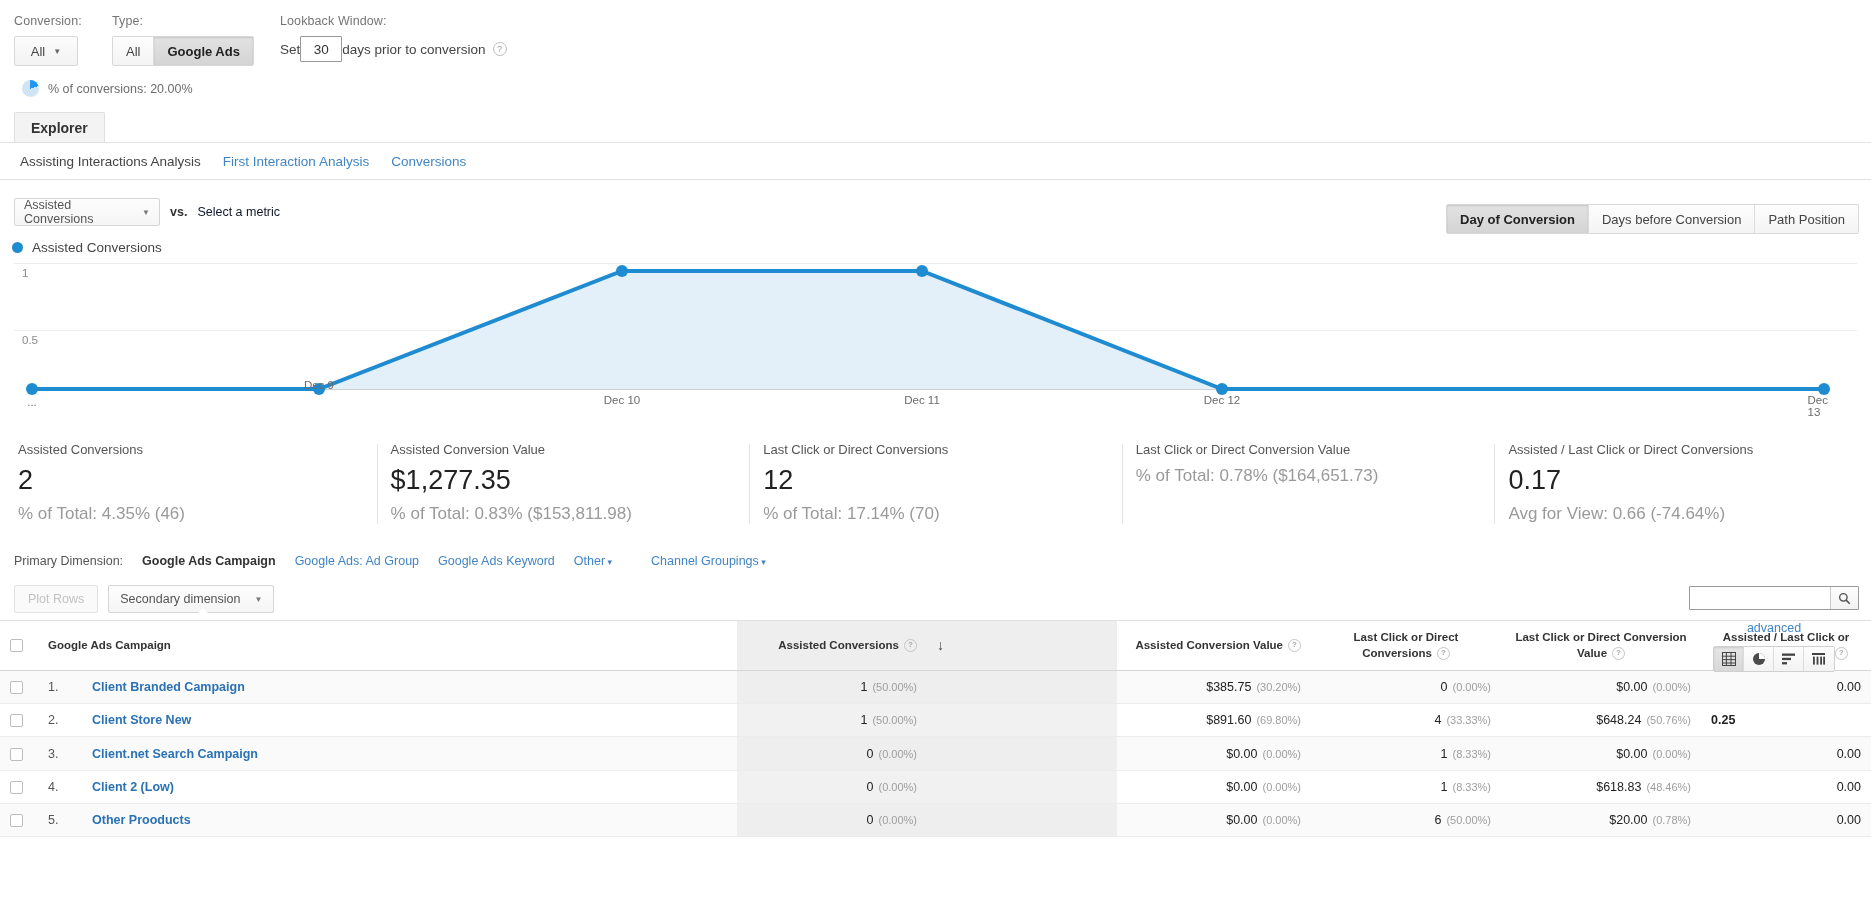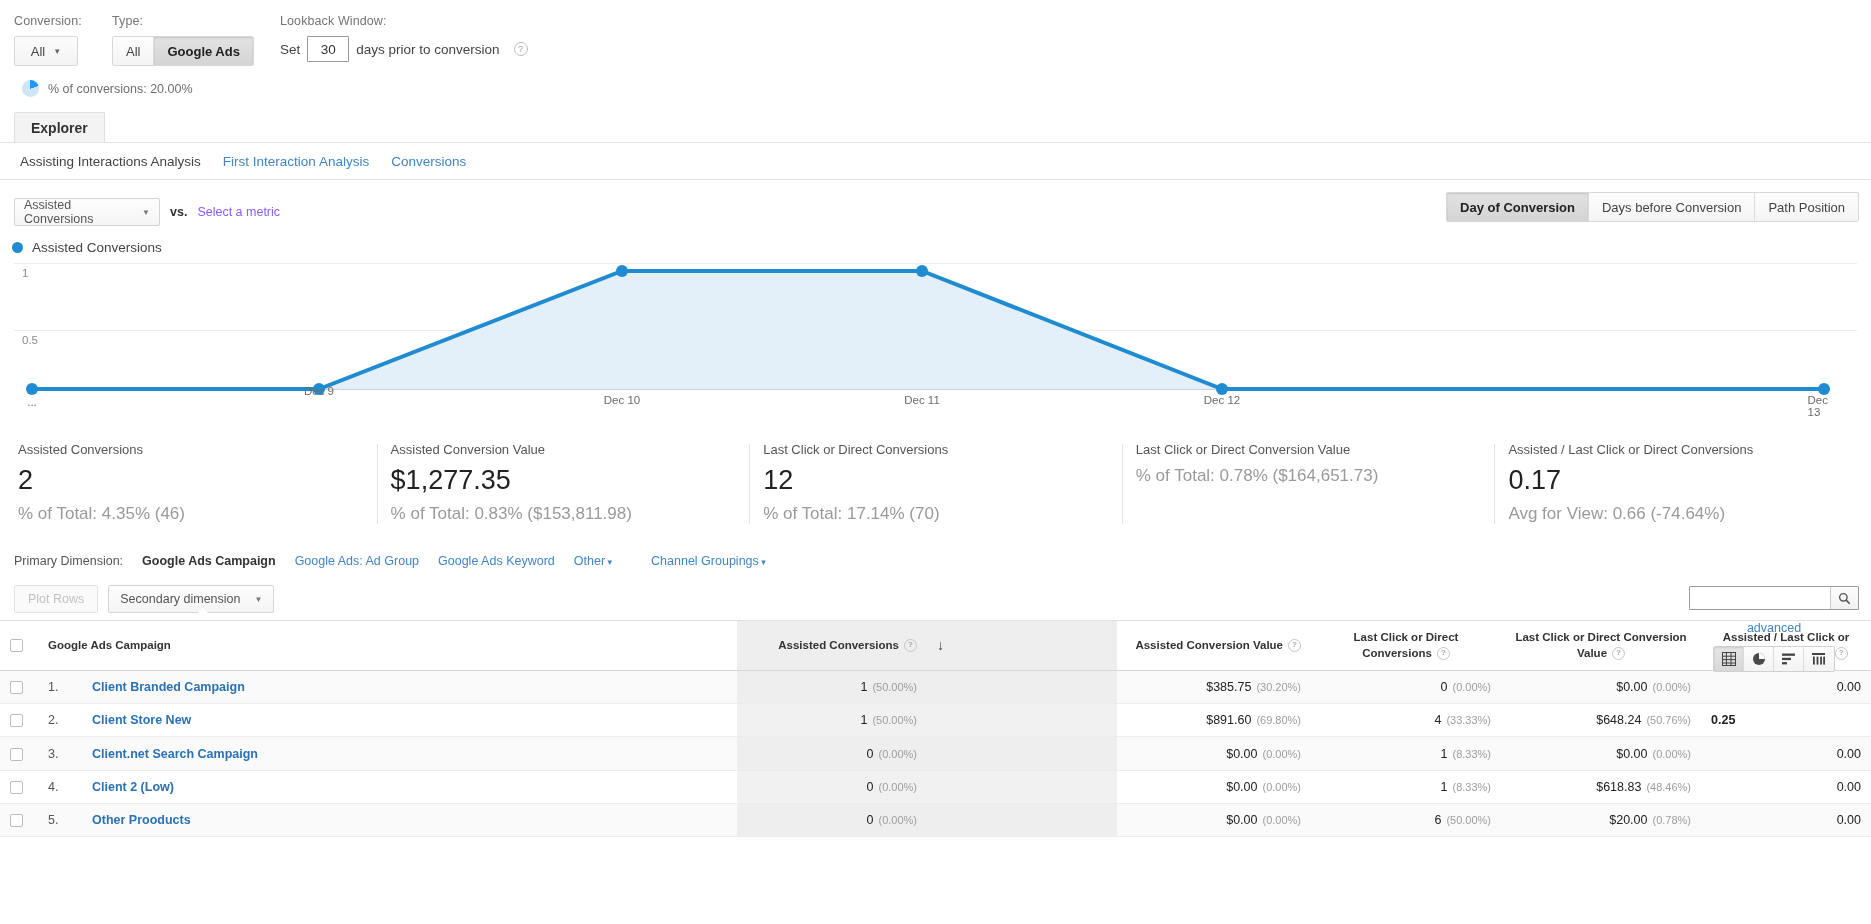--- a/index.html
+++ b/index.html
@@ -36,21 +36,21 @@
     background: linear-gradient(#fdfdfd, #f4f4f4);
     border-right: 1px solid #dcdcdc;
   }
   .seg > div:last-child { border-right: none; }
   .seg > div.active {
     background: linear-gradient(#e2e2e2, #d4d4d4);
     font-weight: bold; color: #222;
     box-shadow: inset 0 1px 2px rgba(0,0,0,.14);
   }
 
-  .lookback-row { display: flex; align-items: center; gap: 7px; font-size: 13.5px; color: #444; }
+  .lookback-row { display: flex; align-items: center; font-size: 13.5px; color: #444; }
   .lookback-row input {
     width: 42px; height: 26px; border: 1px solid #999; border-radius: 1px;
     text-align: center; font-size: 13.5px; font-family: inherit; color: #333;
     background: #fff;
   }
   .qmark {
     display: inline-flex; align-items: center; justify-content: center;
     width: 14px; height: 14px; border: 1px solid #bdbdbd; border-radius: 50%;
     font-size: 9px; color: #9e9e9e; cursor: pointer; margin-left: 7px;
     line-height: 1;
@@ -83,22 +83,22 @@
   
   .metricrow { position: relative; height: 52px; padding: 12px 0 0 14px; display: flex; align-items: center; }
   .metric-dd {
     display: inline-flex; align-items: center; justify-content: space-between;
     width: 146px; height: 28px; padding: 0 9px;
     border: 1px solid #d5d5d5; border-radius: 2px;
     background: linear-gradient(#fdfdfd, #f5f5f5);
     font-size: 12.5px; color: #555; cursor: pointer;
   }
   .vs-txt { font-size: 12.5px; font-weight: bold; color: #333; margin: 0 10px; }
-  .sel-metric { font-size: 12.5px; color: #8b5cf6; cursor: pointer; }
-  .gran-seg { position: absolute; right: 12px; top: 12px; justify-content: space-between; }
+  .sel-metric { font-size: 12.5px; color: #0f172a; cursor: pointer; }
+  .gran-seg { position: absolute; right: 12px; top: 24px; justify-content: space-between; }
 
   
   .chart-area { position: relative; height: 180px; margin-top: 8px; }
   .legend { display: flex; align-items: center; gap: 9px; padding-left: 12px; margin-bottom: 8px; }
   .legend .dot { width: 11px; height: 11px; border-radius: 50%; background: #1f8bd0; }
   .legend .lbl { font-size: 13.5px; color: #444; }
   .plot { position: relative; height: 135px; margin: 0 14px; }
   .gridline { position: absolute; left: 0; right: 0; height: 1px; background: #ececec; }
   .ytick { position: absolute; left: 8px; font-size: 11.5px; color: #8a8a8a; }
   .xtick { position: absolute; font-size: 11.5px; color: #6b6b6b; transform: translateX(-50%); }
@@ -266,21 +266,21 @@
       <polyline points="18,126 305,126 608,8 908,8 1208,126 1510,126 1810,126" fill="none" stroke="#1f8bd0" stroke-width="4"></polyline>
       <circle cx="18" cy="126" r="6" fill="#1f8bd0"></circle>
       <circle cx="305" cy="126" r="6" fill="#1f8bd0"></circle>
       <circle cx="608" cy="8" r="6" fill="#1f8bd0"></circle>
       <circle cx="908" cy="8" r="6" fill="#1f8bd0"></circle>
       <circle cx="1208" cy="126" r="6" fill="#1f8bd0"></circle>
       <circle cx="1810" cy="126" r="6" fill="#1f8bd0"></circle>
     </svg>
 
     <div class="xtick" style="left:18px;  top:133px;">...</div>
-    <div class="xtick" style="left:305px; top:122px;">Dec 9</div>
+    <div class="xtick" style="left:305px; top:116px;">Dec 9</div>
     <div class="xtick" style="left:608px; top:131px;">Dec 10</div>
     <div class="xtick" style="left:908px; top:131px;">Dec 11</div>
     <div class="xtick" style="left:1208px;top:131px;">Dec 12</div>
     <div class="xtick" style="left:1810px;top:131px;">Dec 13</div>
   </div>
 </div>
 
 <div class="cards">
   <div class="card">
     <div class="ttl">Assisted Conversions</div>

